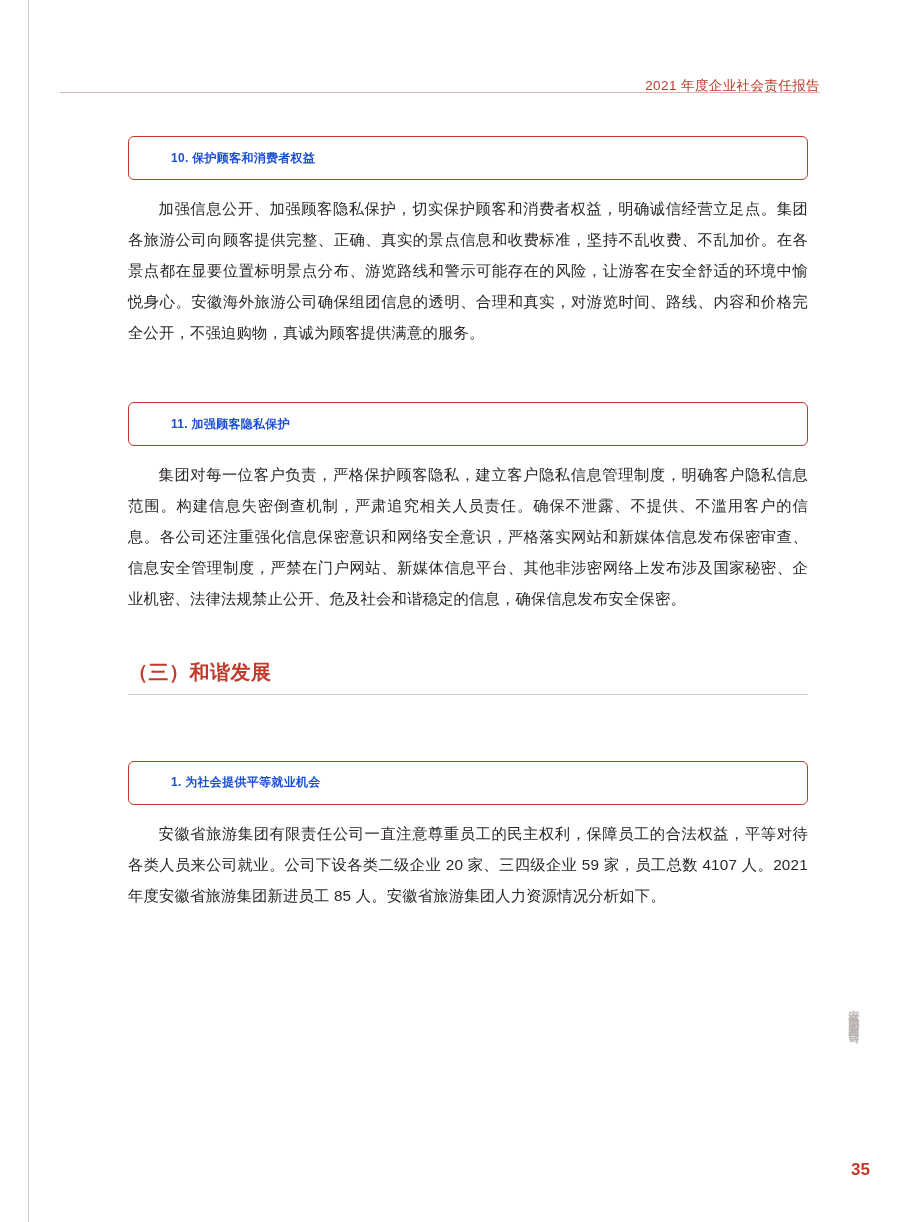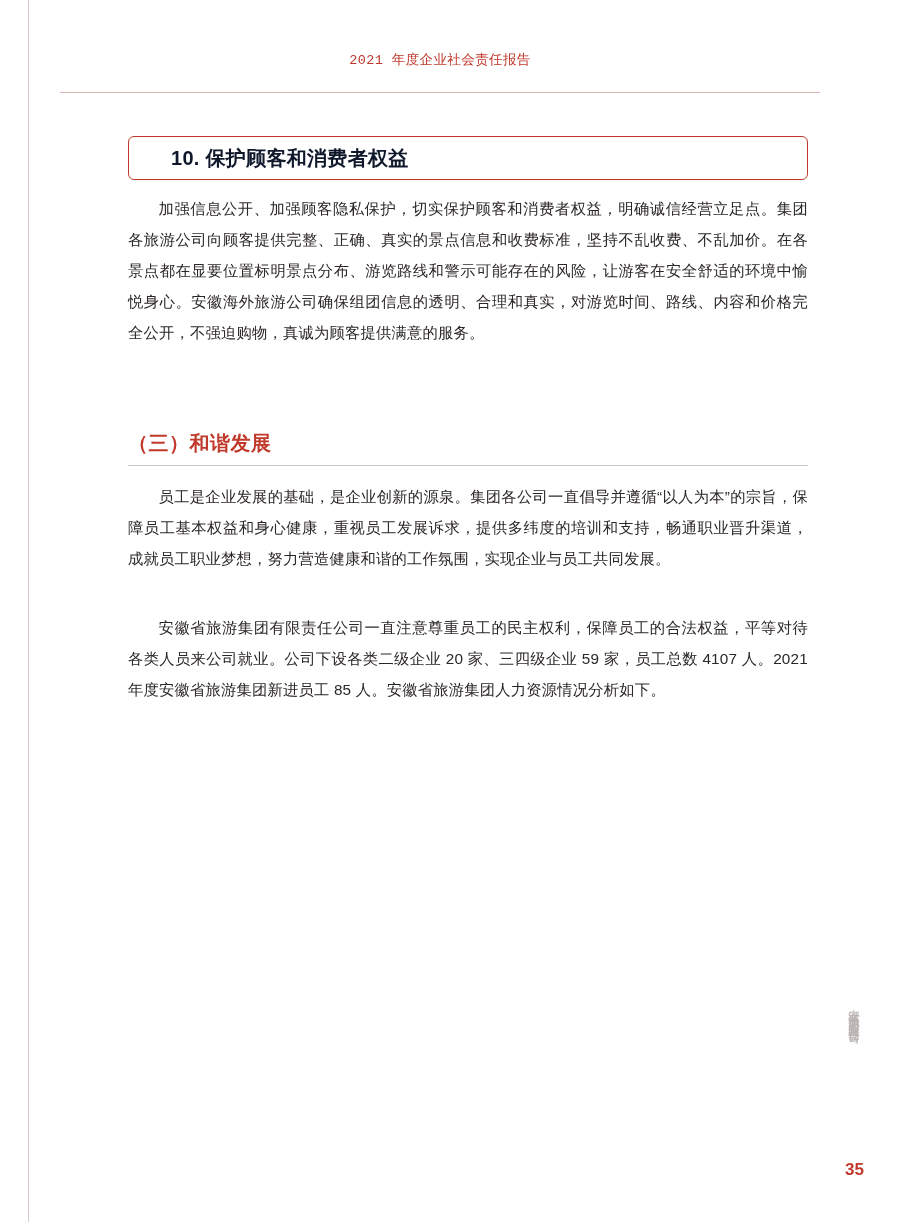--- a/index.html
+++ b/index.html
@@ -30,24 +30,23 @@
     top: 0;
     width: 1px;
     height: 1222px;
     background: #d8c9c9;
   }
 
   
   .header {
     position: absolute;
     left: 60px;
-    top: 52px;
+    top: 77px;
     width: 760px;
-    text-align: center;
-    font-family: Liberation Mono, monospace;
+    text-align: right;
   }
   .header-title {
     font-size: 13.5px;
     color: #c0392b;
     letter-spacing: 0.4px;
     line-height: 1.4;
   }
   .header-rule {
     position: absolute;
     left: 60px;
@@ -71,22 +70,22 @@
     border-radius: 6px;
     height: 44px;
     display: flex;
     align-items: center;
     padding-left: 42px;
     box-sizing: border-box;
     margin-top: 16px;
     margin-bottom: 14px;
   }
   .section-box-text {
-    color: #0f172a;
-    font-size: 20px;
+    color: #1d4ed8;
+    font-size: 12px;
     font-weight: bold;
     letter-spacing: 0.3px;
   }
 
   
   p.body {
     font-size: 15.3px;
     line-height: 2.02;
     text-align: justify;
     text-justify: inter-ideograph;
@@ -129,21 +128,21 @@
     text-orientation: upright;
     font-size: 11.5px;
     color: #b9b2b0;
     letter-spacing: 2px;
     line-height: 1.1;
   }
 
   
   .page-number {
     position: absolute;
-    right: 36px;
+    right: 30px;
     bottom: 42px;
     color: #c0392b;
     font-size: 17px;
     font-weight: bold;
   }
 </style>
 </head>
 <body>
 
 <div class="page">
@@ -157,29 +156,35 @@
 
   <div class="content">
 
     <div class="section-box">
       <span class="section-box-text">10. 保护顾客和消费者权益</span>
     </div>
     <p class="body">加强信息公开、加强顾客隐私保护，切实保护顾客和消费者权益，明确诚信经营立足点。集团各旅游公司向顾客提供完整、正确、真实的景点信息和收费标准，坚持不乱收费、不乱加价。在各景点都在显要位置标明景点分布、游览路线和警示可能存在的风险，让游客在安全舒适的环境中愉悦身心。安徽海外旅游公司确保组团信息的透明、合理和真实，对游览时间、路线、内容和价格完全公开，不强迫购物，真诚为顾客提供满意的服务。</p>
 
     <div class="gap-lg"></div>
 
+    <div class="section-box">
+      <span class="section-box-text">11. 加强顾客隐私保护</span>
+    </div>
+    <p class="body">集团对每一位客户负责，严格保护顾客隐私，建立客户隐私信息管理制度，明确客户隐私信息范围。构建信息失密倒查机制，严肃追究相关人员责任。确保不泄露、不提供、不滥用客户的信息。各公司还注重强化信息保密意识和网络安全意识，严格落实网站和新媒体信息发布保密审查、信息安全管理制度，严禁在门户网站、新媒体信息平台、其他非涉密网络上发布涉及国家秘密、企业机密、法律法规禁止公开、危及社会和谐稳定的信息，确保信息发布安全保密。</p>
 
     <div class="major-heading-wrap">
       <div class="major-heading">（三）和谐发展</div>
       <div class="major-rule"></div>
     </div>
-    <p class="body">员工是企业发展的基础，是企业创新的源泉。集团各公司一直倡导并遵循“以人为本”的宗旨，保障员工基本权益和身心健康，重视员工发展诉求，提供多纬度的培训和支持，畅通职业晋升渠道，成就员工职业梦想，努力营造健康和谐的工作氛围，实现企业与员工共同发展。</p>
 
     <div class="gap-lg"></div>
 
+    <div class="section-box">
+      <span class="section-box-text">1. 为社会提供平等就业机会</span>
+    </div>
     <p class="body">安徽省旅游集团有限责任公司一直注意尊重员工的民主权利，保障员工的合法权益，平等对待各类人员来公司就业。公司下设各类二级企业 20 家、三四级企业 59 家，员工总数 4107 人。2021 年度安徽省旅游集团新进员工 85 人。安徽省旅游集团人力资源情况分析如下。</p>
 
   </div>
 
   <div class="side-vertical">安徽省旅游集团有限责任公司</div>
 
   <div class="page-number">35</div>
 
 </div>
 

